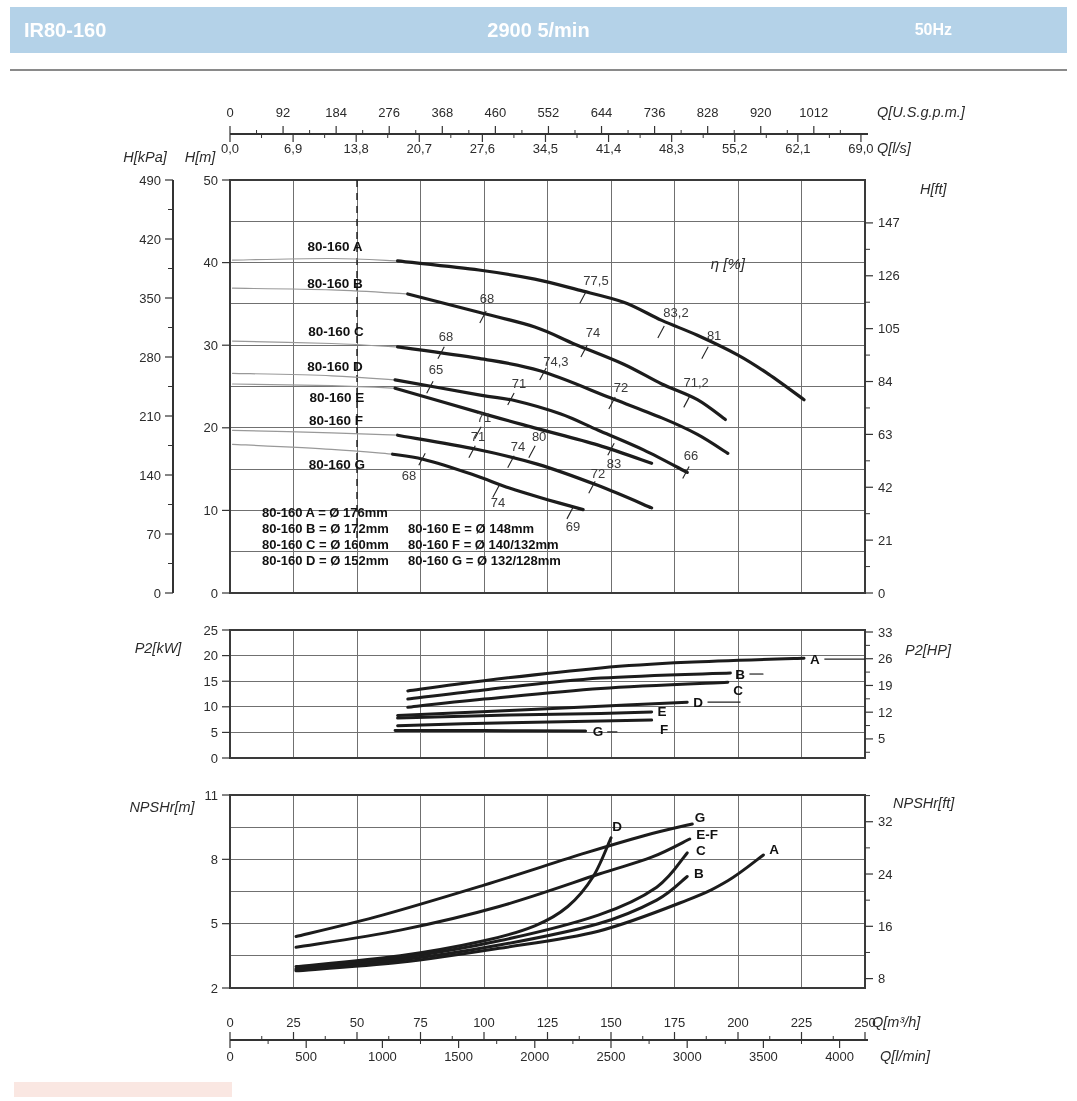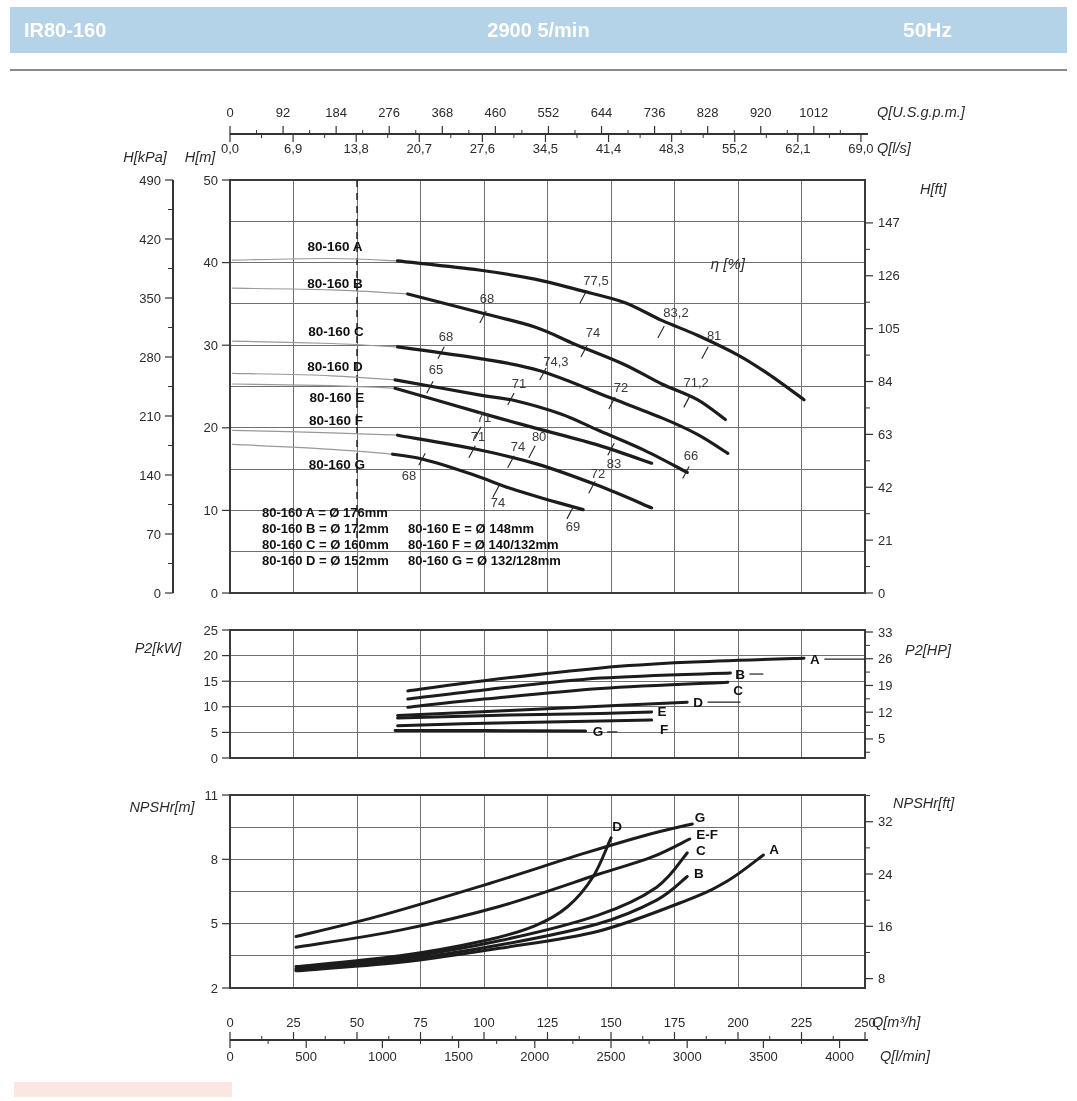--- a/index.html
+++ b/index.html
@@ -1,21 +1,21 @@
 <!DOCTYPE html>
 <html><head>
 <meta charset="utf-8">
 <style>
   html,body{margin:0;padding:0;background:#ffffff;}
   body{width:1077px;height:1101px;position:relative;font-family:"Liberation Sans",sans-serif;}
   #sheet{position:relative;width:1077px;height:1101px;overflow:hidden;}
   #header-bar{position:absolute;left:10px;top:7px;width:1057px;height:46px;display:flex;align-items:center;}
   #header-bar .h-model{position:absolute;left:14px;font-size:20px;font-weight:bold;}
   #header-bar .h-speed{position:absolute;left:0;right:0;text-align:center;font-size:20px;font-weight:bold;}
-  #header-bar .h-freq{position:absolute;right:115px;font-size:21px;font-weight:bold;}
+  #header-bar .h-freq{position:absolute;right:115px;font-size:16px;font-weight:bold;}
   #divider{position:absolute;left:10px;top:69px;width:1057px;height:2px;}
   #watermark{position:absolute;left:14px;top:1082px;width:218px;height:15px;opacity:0.35;}
   svg{position:absolute;left:0;top:0;}
   text{font-family:"Liberation Sans",sans-serif;}
 </style>
 </head>
 <body>
 
 <div id="sheet">
   <div id="header-bar" style="background: rgb(180, 210, 232); color: rgb(255, 255, 255);">

